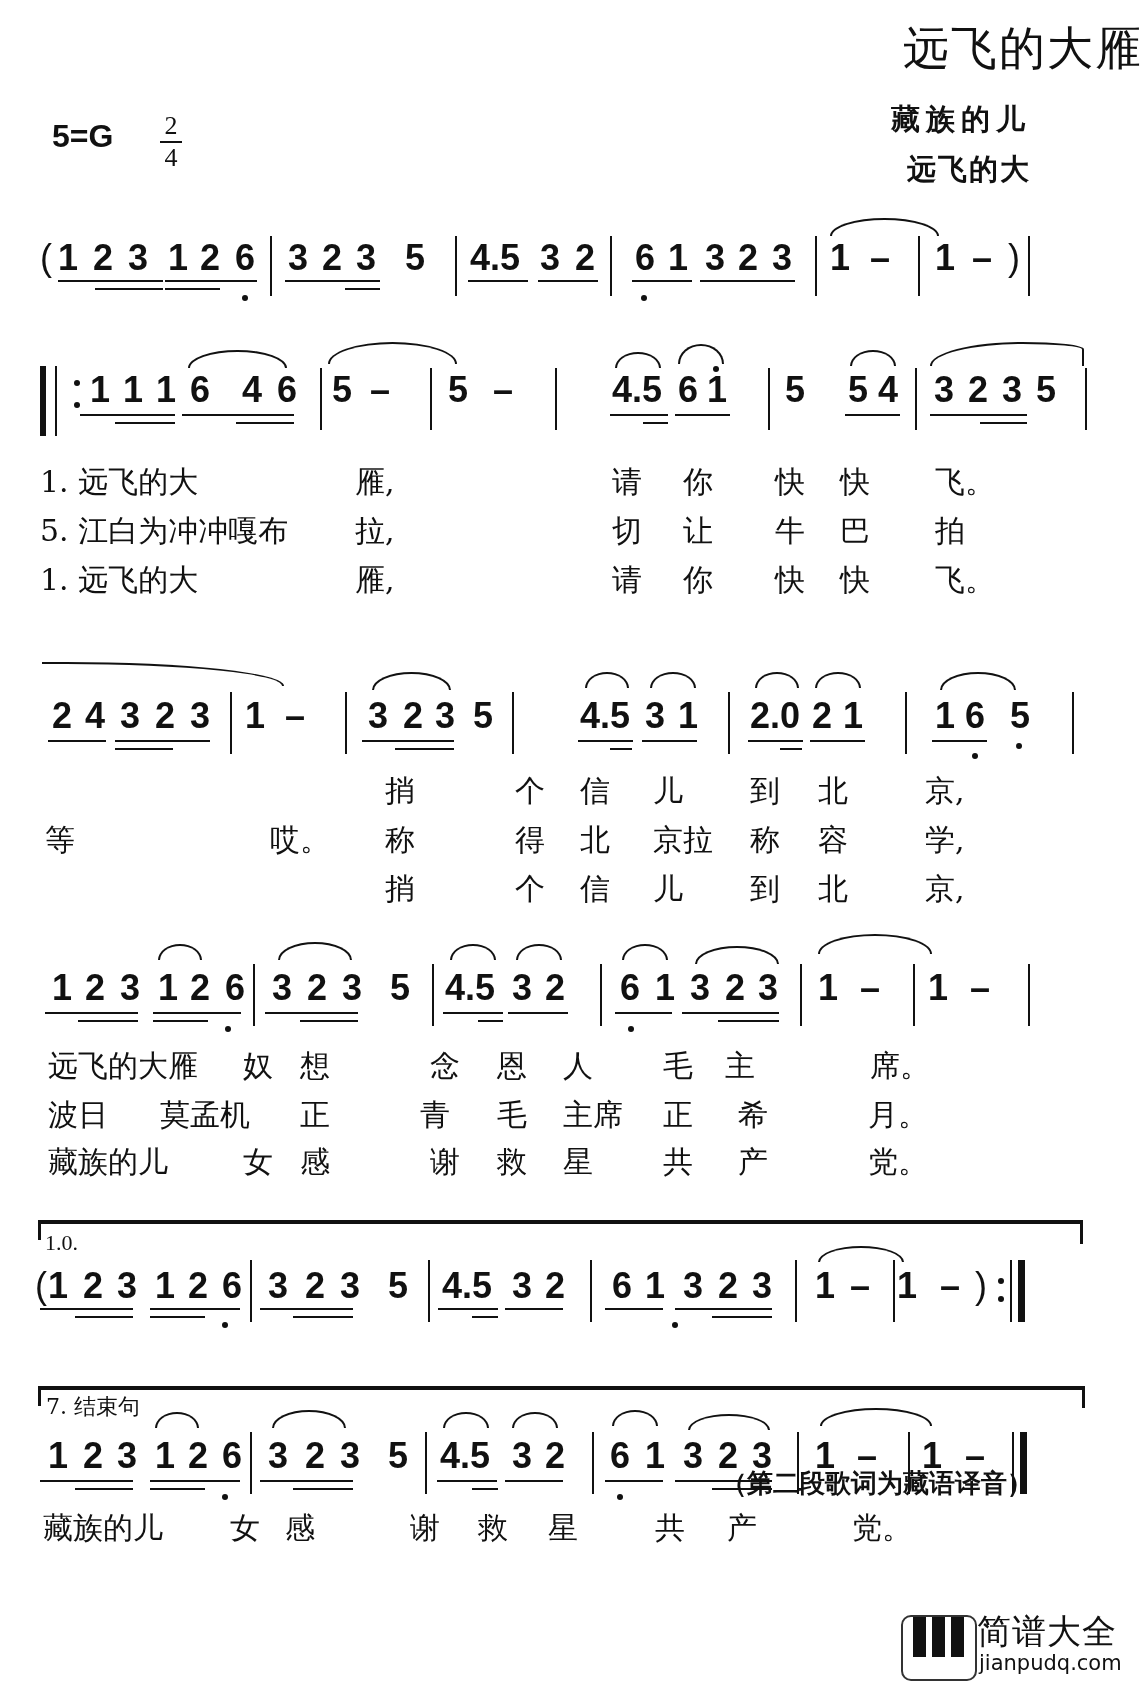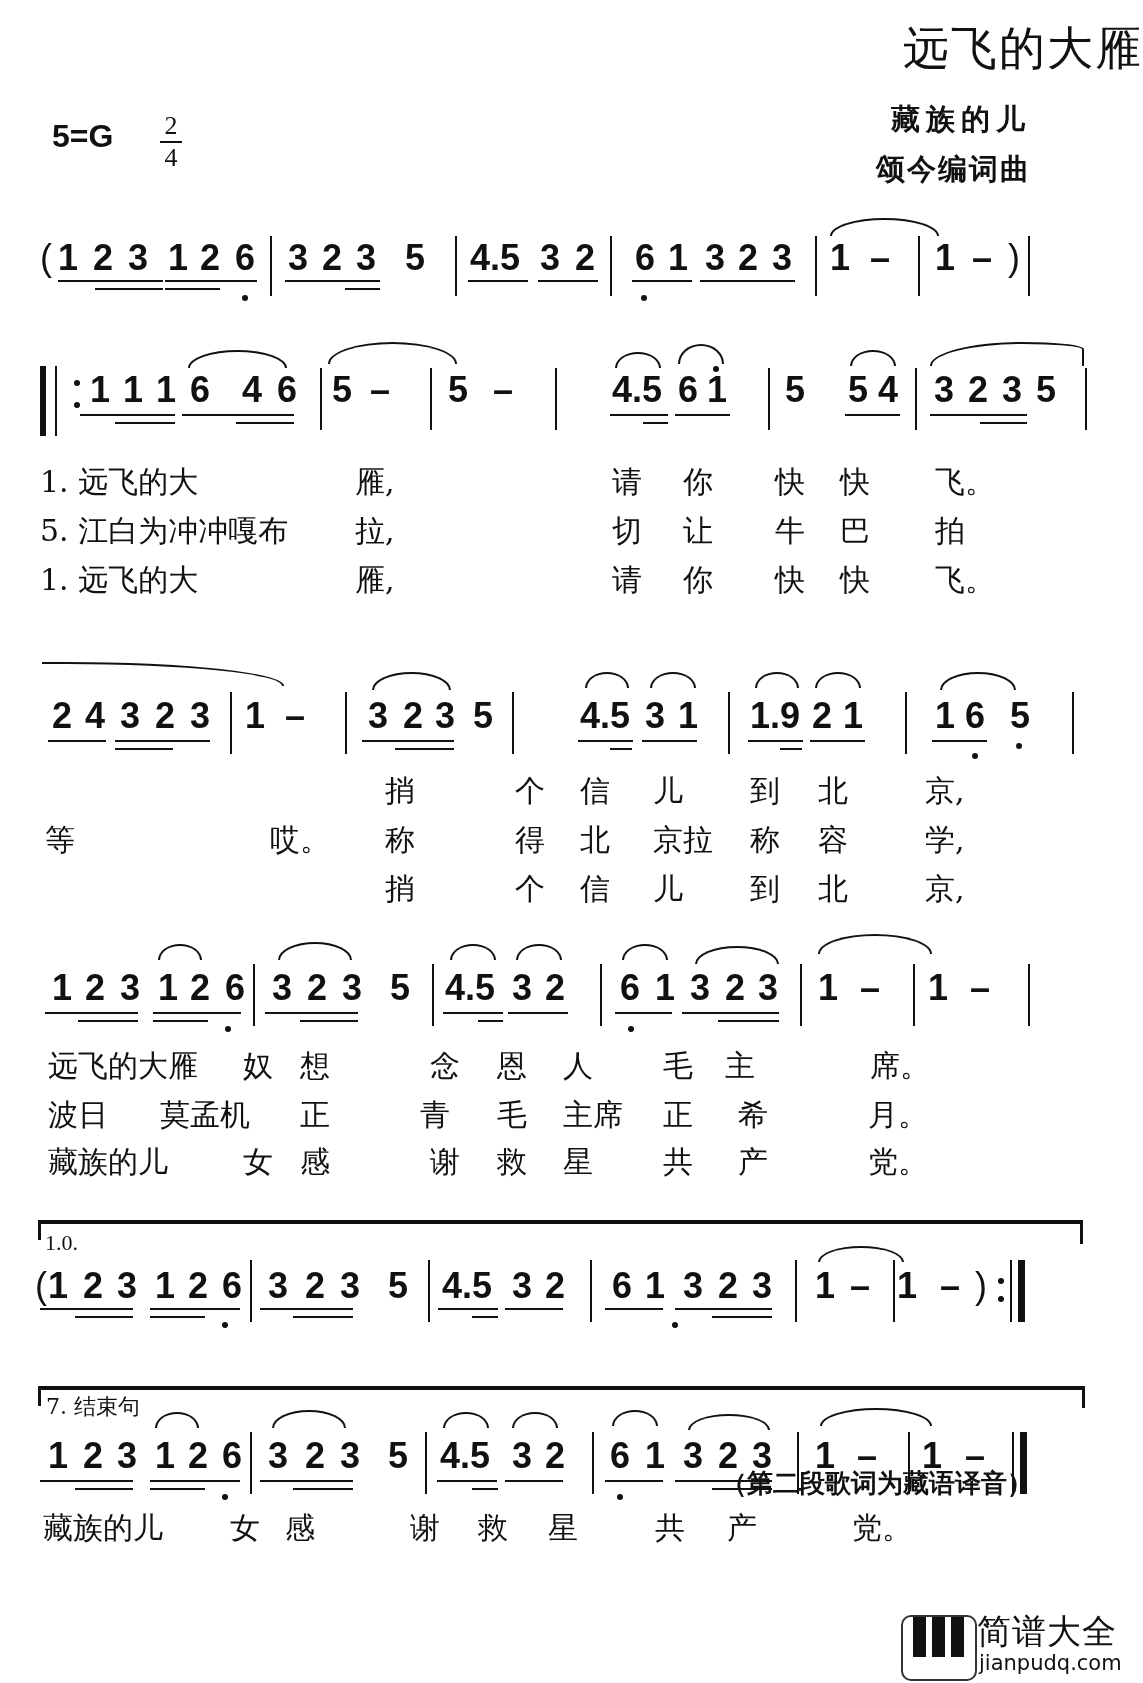--- a/index.html
+++ b/index.html
@@ -31,21 +31,21 @@
 <body>
 
 <div class="abs title">远飞的大雁</div>
 <div class="abs key">5=G</div>
 <div class="abs frac">
   <div>2</div>
   <div class="line"></div>
   <div>4</div>
 </div>
 <div class="abs credit" style="top:100px">藏族的儿</div>
-<div class="abs credit" style="top:150px;letter-spacing:2px">颂今编词曲</div>
+<div class="abs credit" style="top:150px;letter-spacing:2px">远飞的大</div>
 
 <div class="abs staff" style="top:240px">
   <span class="n" style="left:40px;font-weight:normal">(</span>
   <span class="n" style="left:58px">1</span>
   <span class="n" style="left:93px">2</span>
   <span class="n" style="left:128px">3</span>
   <span class="n" style="left:168px">1</span>
   <span class="n" style="left:200px">2</span>
   <span class="n" style="left:235px">6</span>
   <div class="u" style="left:58px;top:40px;width:105px"></div>
@@ -187,21 +187,21 @@
   <div class="slur" style="left:585px;top:-26px;width:40px;height:14px"></div>
   <span class="n" style="left:580px">4.5</span>
   <div class="u" style="left:578px;top:42px;width:55px"></div>
   <div class="u" style="left:610px;top:50px;width:22px"></div>
   <div class="slur" style="left:650px;top:-26px;width:42px;height:14px"></div>
   <span class="n" style="left:645px">3</span>
   <span class="n" style="left:678px">1</span>
   <div class="u" style="left:642px;top:42px;width:55px"></div>
   <div class="bar" style="left:728px;top:-6px;height:62px"></div>
   <div class="slur" style="left:755px;top:-26px;width:40px;height:14px"></div>
-  <span class="n" style="left:750px">1.9</span>
+  <span class="n" style="left:750px">2.0</span>
   <div class="u" style="left:748px;top:42px;width:55px"></div>
   <div class="u" style="left:780px;top:50px;width:22px"></div>
   <div class="slur" style="left:815px;top:-26px;width:42px;height:14px"></div>
   <span class="n" style="left:812px">2</span>
   <span class="n" style="left:843px">1</span>
   <div class="u" style="left:810px;top:42px;width:55px"></div>
   <div class="bar" style="left:905px;top:-6px;height:62px"></div>
   <div class="slur" style="left:940px;top:-26px;width:72px;height:16px"></div>
   <span class="n" style="left:935px">1</span>
   <span class="n" style="left:965px">6</span>

